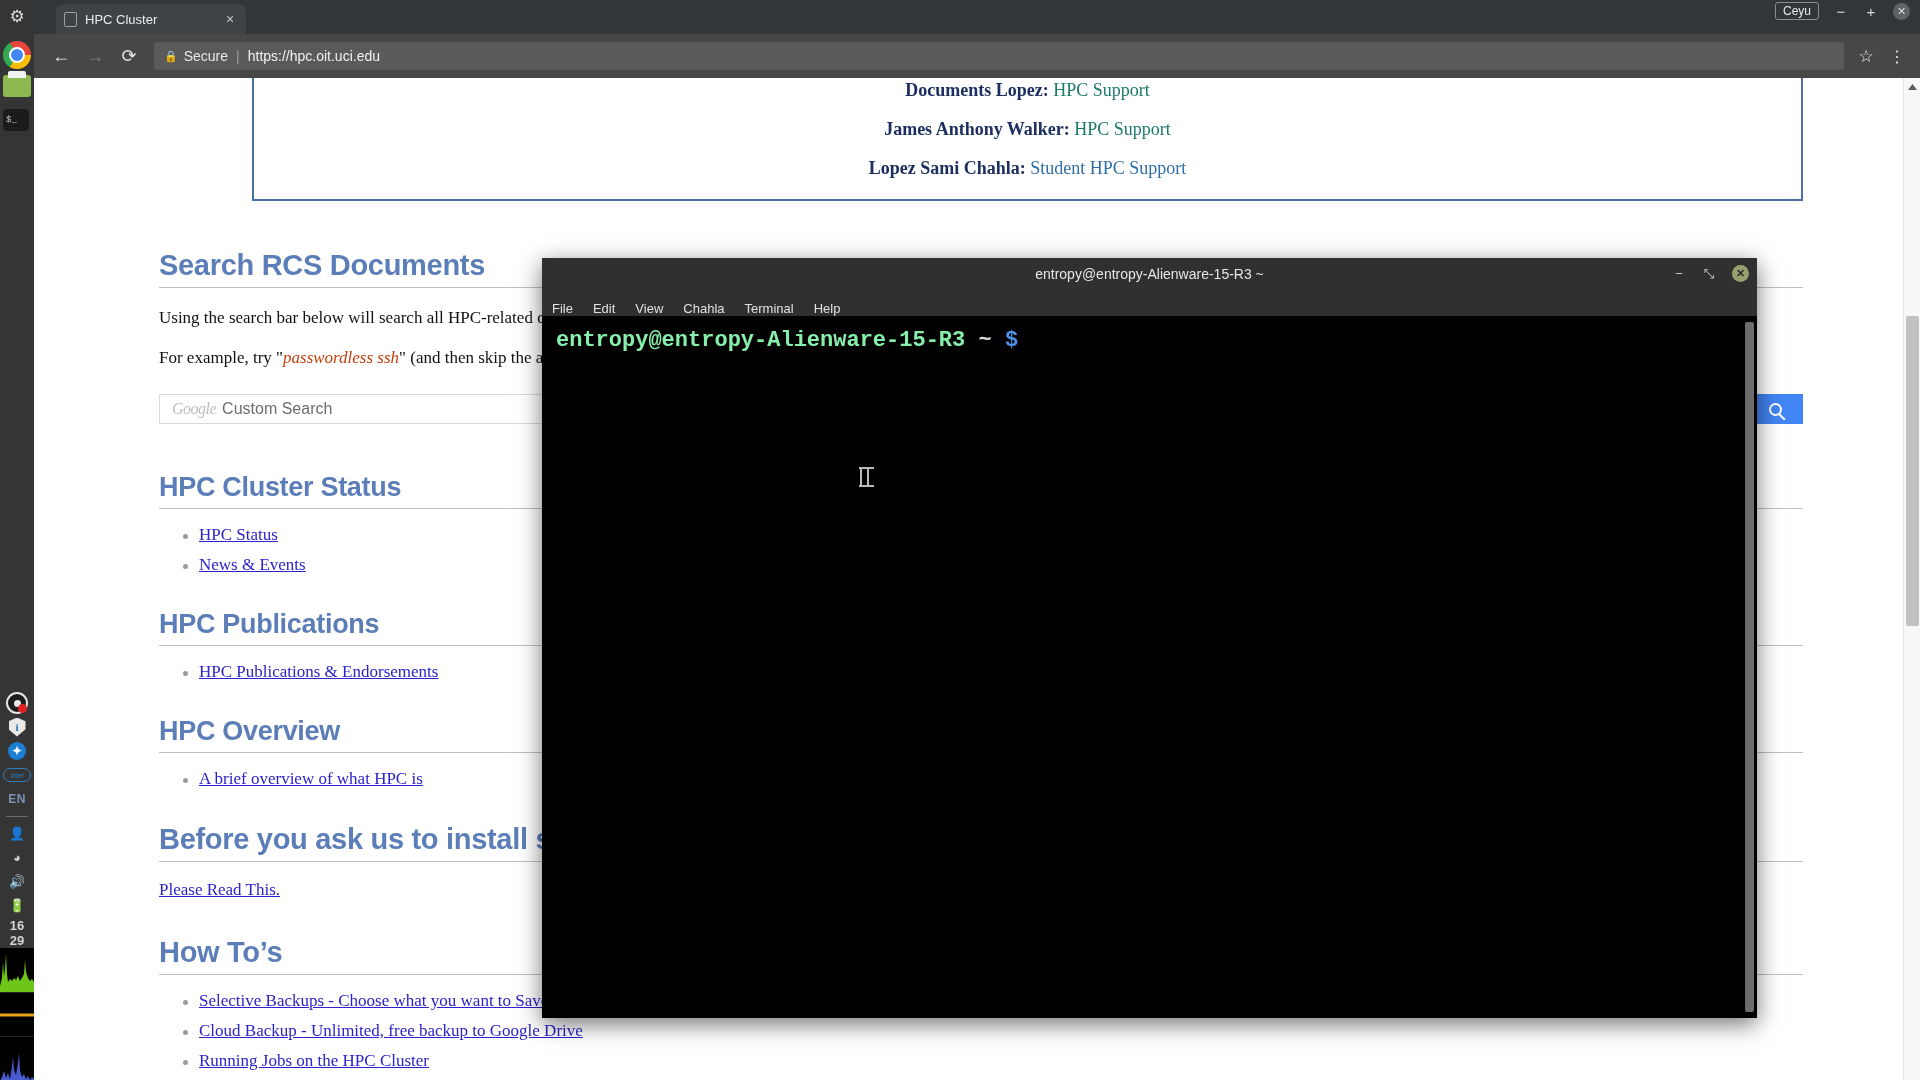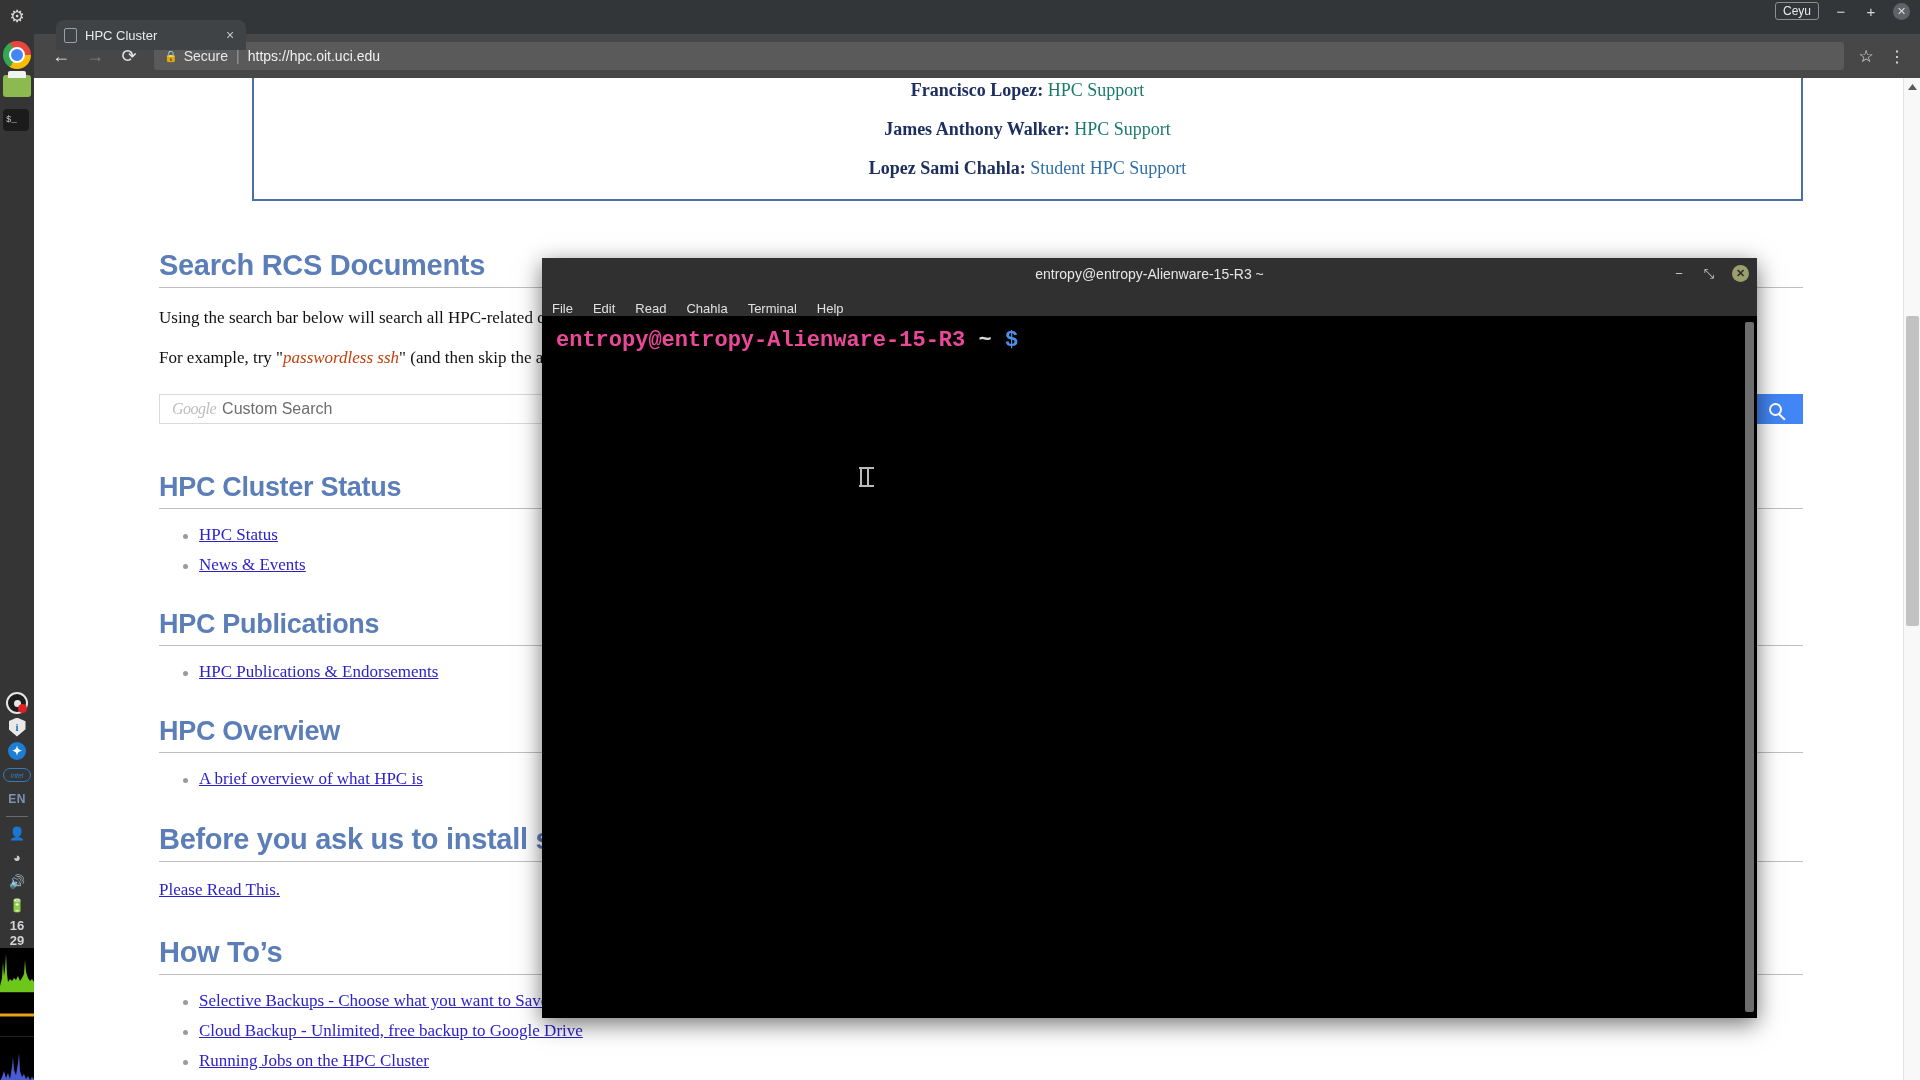--- a/index.html
+++ b/index.html
@@ -55,21 +55,21 @@
      font-size:7px;display:flex;align-items:center;justify-content:center;font-style:italic;}
   .kbd{color:#7d93b5;font-size:12px;font-weight:bold;letter-spacing:.5px;}
   .tray-sep{width:22px;height:1px;background:#6a6a6a;margin:4px 0 5px;}
   .clock{color:#d4d4d4;font-size:13px;font-weight:bold;line-height:15px;text-align:center;}
   .graph{width:34px;height:44px;background:#000;position:relative;overflow:hidden;}
   .graph.sep{border-top:1px solid #222;}
 
   
   #browser { position:absolute; left:34px; top:0; width:1886px; height:1080px; background:#fff; }
   #tabstrip { height:34px; background:#323639; position:relative; }
-  .tab { position:absolute; left:22px; top:20px; width:190px; height:30px;
+  .tab { position:absolute; left:22px; top:4px; width:190px; height:30px;
     background:#3f4346; border-radius:8px 8px 0 0;
     display:flex; align-items:center; padding:0 8px; }
   .tab-favicon{width:13px;height:15px;border:1.4px solid #9aa0a6;border-radius:2px;
     margin-right:8px;flex:none;}
   .tab-title{color:#e8eaed;font-size:13px;flex:1;white-space:nowrap;overflow:hidden;}
   .tab-close{color:#c3c6c8;font-size:14px;width:16px;text-align:center;}
   .win-ctrls{position:absolute;right:10px;top:2px;display:flex;align-items:center;gap:14px;}
   .user-badge{color:#e8eaed;font-size:12px;border:1px solid #8b8f93;border-radius:3px;
     padding:1px 7px;}
   .win-btn{color:#d6d8da;font-size:15px;width:16px;text-align:center;line-height:1;}
@@ -145,21 +145,21 @@
   .tctrls{position:absolute;right:8px;top:0;height:31px;display:flex;align-items:center;gap:16px;}
   .tbtn{color:#cfcfcf;font-size:13px;width:14px;text-align:center;}
   .tbtn.x{width:17px;height:17px;border-radius:50%;background:#9aa06d;color:#2f2f2f;
     font-size:11px;display:flex;align-items:center;justify-content:center;font-weight:bold;}
   #term-menu{height:27px;background:#303030;display:flex;align-items:flex-end;padding-left:10px;
     gap:20px;}
   #term-menu span{color:#e0e0e0;font-size:13px;}
   #term-body{height:702px;background:#000;position:relative;padding:12px 14px;}
   .prompt{font-family:"Liberation Mono",monospace;font-size:22px;font-weight:bold;
     white-space:pre;}
-  .p-user{color:#ec4899;}
+  .p-user{color:#86efac;}
   .p-tilde{color:#d8d8d8;}
   .p-dollar{color:#4f8fe8;}
   #term-scroll{position:absolute;right:3px;top:6px;width:9px;bottom:6px;background:#6d6d6d;
     border-radius:2px;}
   .ibeam{position:absolute;left:318px;top:152px;width:9px;height:18px;
     border-left:2px solid #b9b9b9;border-right:2px solid #b9b9b9;}
   .ibeam::before,.ibeam::after{content:"";position:absolute;left:-3px;width:15px;height:2px;
     background:#b9b9b9;}
   .ibeam::before{top:-1px;} .ibeam::after{bottom:-1px;}
 </style>
@@ -255,21 +255,21 @@
         <div class="star">☆</div>
         <div class="kebab">⋮</div>
       </div>
     </div>
 
     <div id="viewport">
       <div id="page">
 
         <div class="contact-box">
           <div class="contact-row">
-            <span class="cname">Francisco Lopez:</span>
+            <span class="cname">Documents Lopez:</span>
             <span class="crole">HPC Support</span>
           </div>
           <div class="contact-row">
             <span class="cname">James Anthony Walker:</span>
             <span class="crole">HPC Support</span>
           </div>
           <div class="contact-row">
             <span class="cname">Lopez Sami Chahla:</span>
             <span class="crole blue">Student HPC Support</span>
           </div>
@@ -355,21 +355,21 @@
       <div class="t">entropy@entropy-Alienware-15-R3 ~</div>
       <div class="tctrls">
         <div class="tbtn">−</div>
         <div class="tbtn">⤡</div>
         <div class="tbtn x">✕</div>
       </div>
     </div>
     <div id="term-menu">
       <span>File</span>
       <span>Edit</span>
-      <span>Read</span>
+      <span>View</span>
       <span>Chahla</span>
       <span>Terminal</span>
       <span>Help</span>
     </div>
     <div id="term-body">
       <div class="prompt"><span class="p-user">entropy@entropy-Alienware-15-R3</span><span class="p-tilde"> ~ </span><span class="p-dollar">$</span></div>
       <div class="ibeam"></div>
       <div id="term-scroll"></div>
     </div>
   </div>

